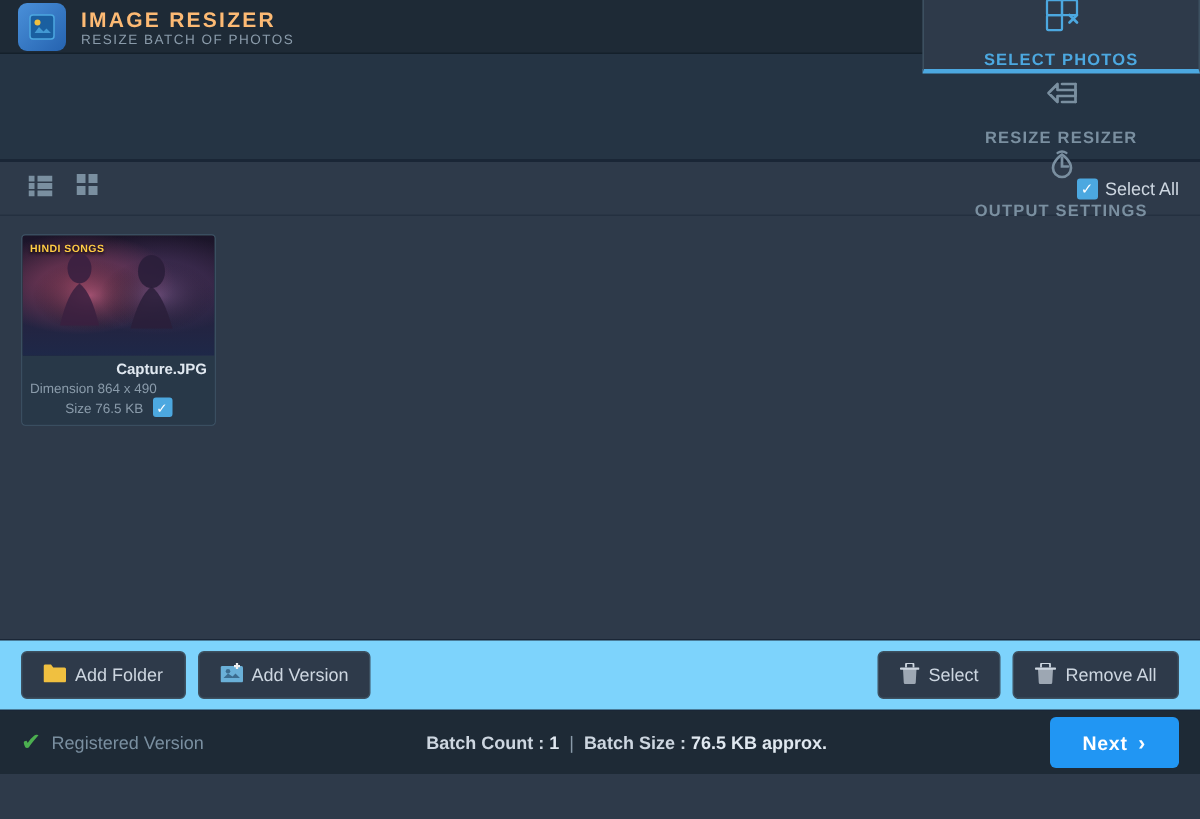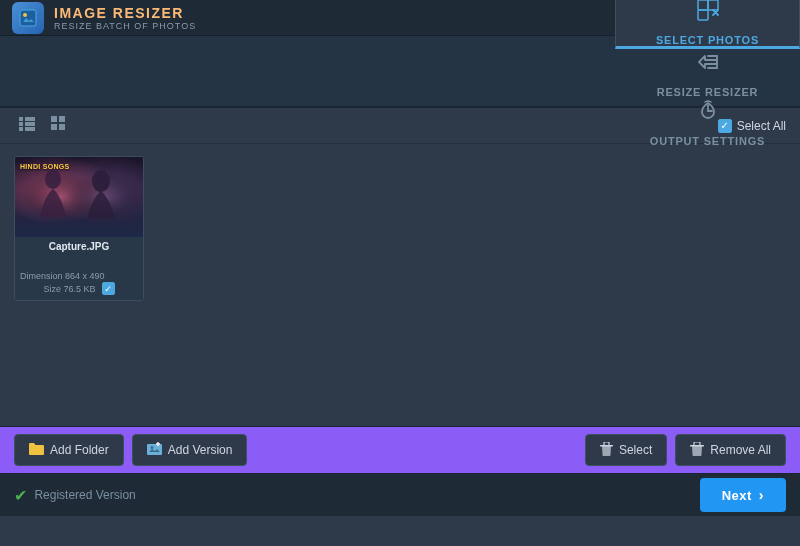--- a/index.html
+++ b/index.html
@@ -210,22 +210,22 @@
       line-height: 1.3;
     }
     .photo-info {
       padding: 4px 5px 5px;
       background: #283848;
     }
     .photo-filename {
       font-size: 10px;
       font-weight: 700;
       color: #e0e8f0;
-      text-align: center;
-      margin-bottom: 19px;
+      text-align: right;
+      margin-bottom: 2px;
     }
     .photo-dimension {
       font-size: 9px;
       color: #8a9baa;
     }
     .photo-size-row {
       display: flex;
       align-items: center;
       justify-content: center;
       gap: 6px;
@@ -244,21 +244,21 @@
       align-items: center;
       justify-content: center;
       border-radius: 2px;
       color: white;
       font-size: 9px;
       cursor: pointer;
     }
 
     
     #bottom-actions {
-      background: #8b5cf6;
+      background: #7dd3fc;
       height: 48px;
       display: flex;
       align-items: center;
       justify-content: space-between;
       padding: 0 14px;
       border-top: 1px solid #1a2636;
       border-bottom: 1px solid #1a2636;
     }
     #left-actions {
       display: flex;
@@ -505,17 +505,24 @@
       <span>Remove All</span>
     </button>
   </div>
 </div>
 
 <div id="status-bar">
   <div id="status-left">
     <span id="status-icon">✔</span>
     <span>Registered Version</span>
   </div>
+  <div id="status-center">
+    <span>Batch Count :</span>
+    <span style="color: rgb(224, 232, 240); font-weight: 600;">1</span>
+    &nbsp;|&nbsp;
+    <span>Batch Size :</span>
+    <span style="color: rgb(224, 232, 240); font-weight: 600;">76.5 KB approx.</span>
+  </div>
   <button id="next-btn">
     <span>Next</span>
     <span id="next-btn-arrow">›</span>
   </button>
 </div>
 
 </body></html>

